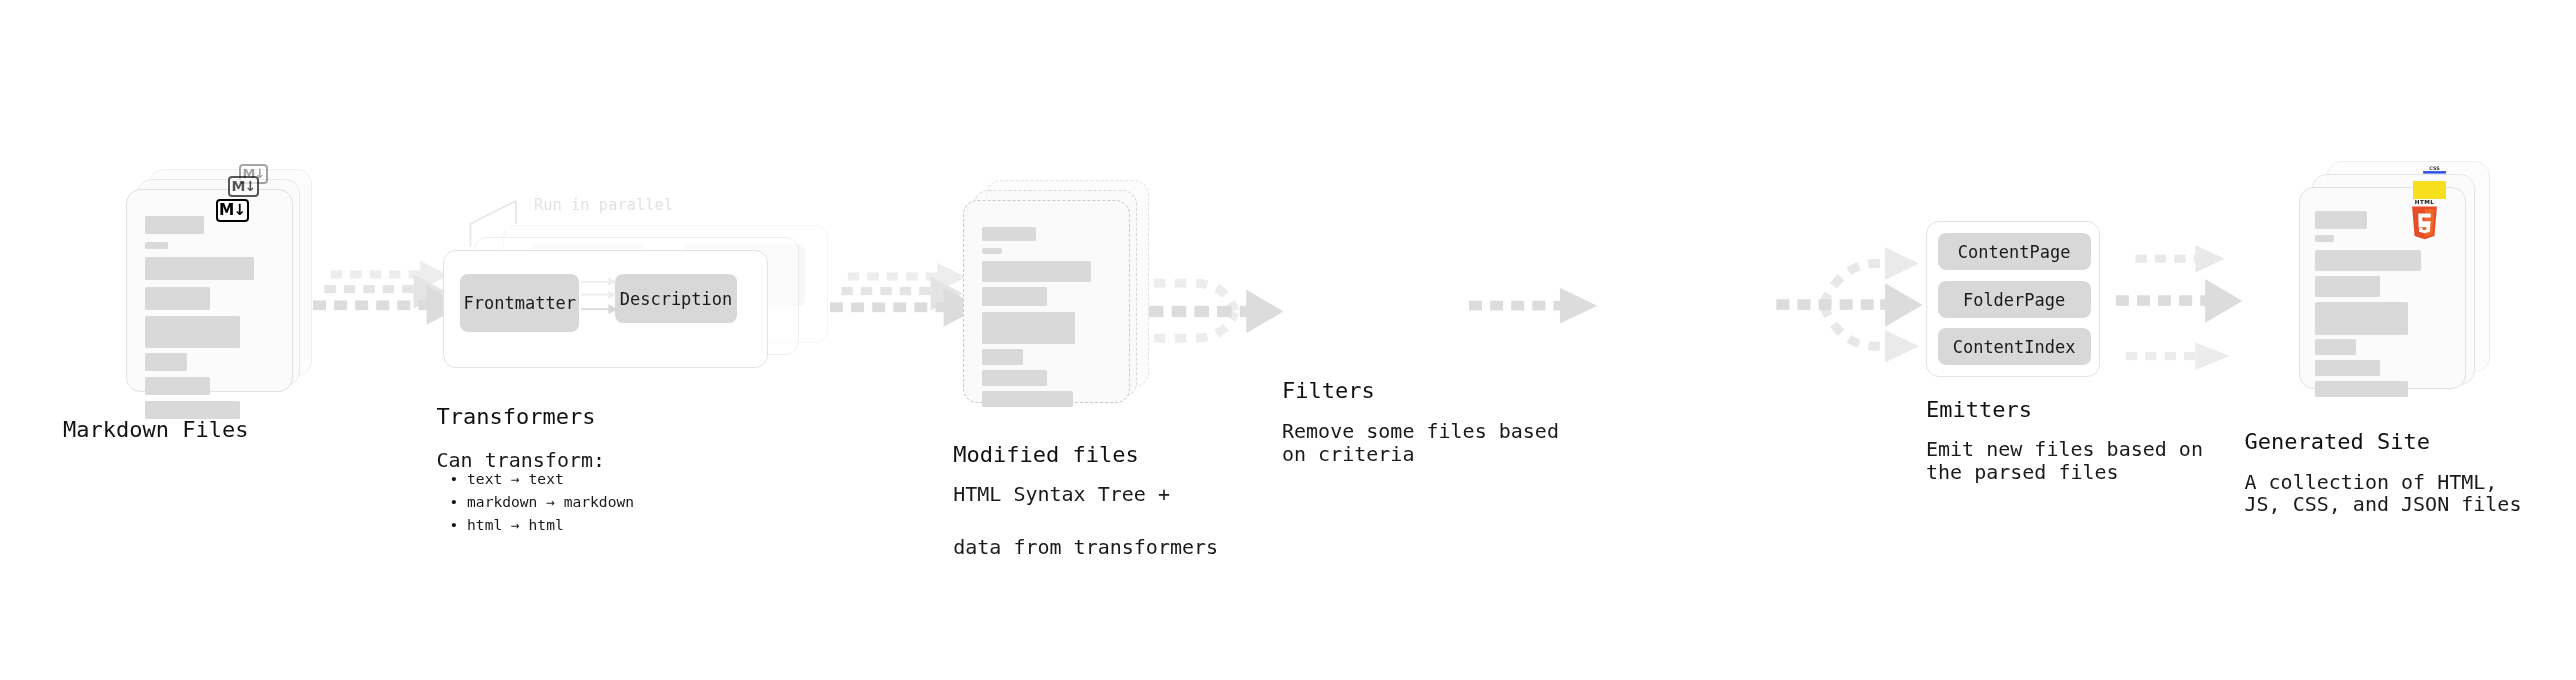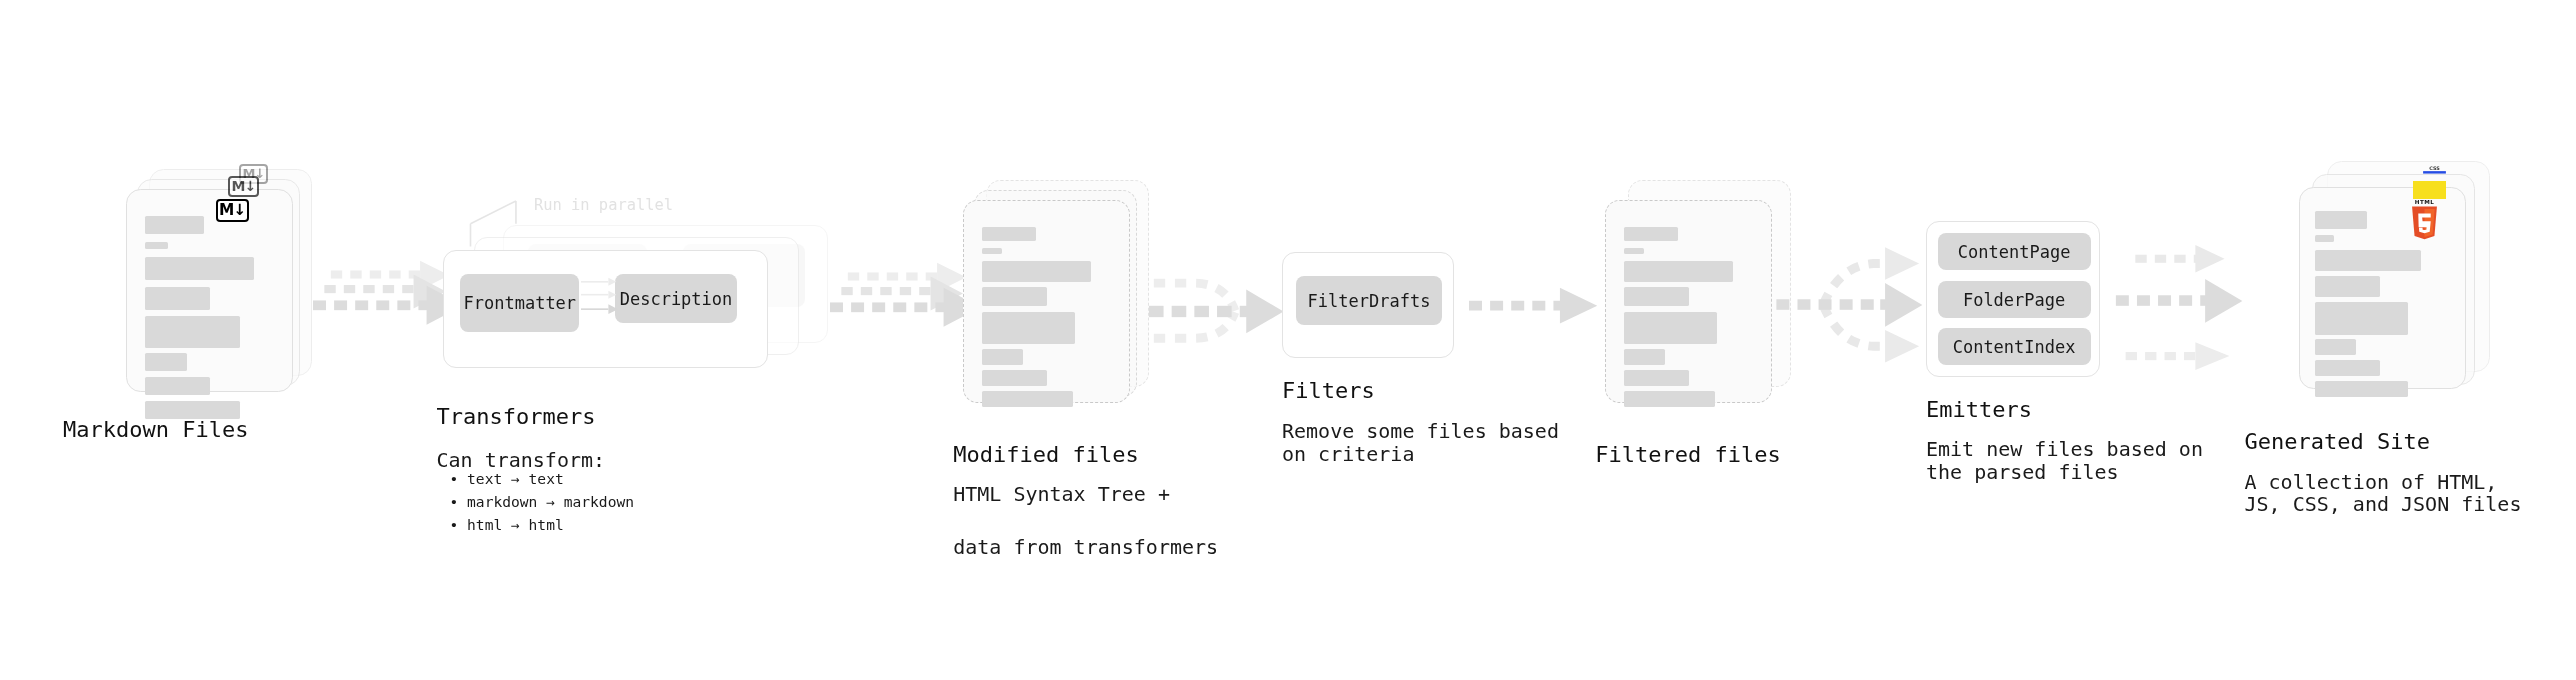--- a/index.html
+++ b/index.html
@@ -253,57 +253,36 @@
       <rect x="16" y="66" width="18" height="14"></rect>
         <rect x="44" y="66" width="18" height="14"></rect>
       <rect x="72" y="66" width="18" height="14"></rect>
         <rect x="100" y="66" width="18" height="14"></rect>
       <rect x="128" y="66" width="12" height="14"></rect>
       <polygon points="136,46 182,73 136,100"></polygon>
     </g>
   </svg>
 
   <div class="stage" style="left:1282px;top:252px;width:211px;height:211px;">
-    <div class="groupbox" style="left:0px;top:0px;width:172px;height:106px;">
-      <div class="chip" style="left:13px;top:23px;width:146px;height:49px;">FilterDrafts</div>
-    </div>
     <div class="title" style="left:0px;top:126px;">Filters</div>
     <div class="subtitle" style="left:0px;top:164px;">Remove some files based</div>
     <div class="subtitle" style="left:0px;top:187px;">on criteria</div>
   </div>
 
   <svg class="stage" style="left:1469px;top:286px;" width="138" height="49" viewBox="0 0 170 60">
     <g fill="#dcdcdc">
       <rect x="0" y="18" width="16" height="12"></rect>
         <rect x="26" y="18" width="16" height="12"></rect>
       <rect x="52" y="18" width="16" height="12"></rect>
         <rect x="78" y="18" width="16" height="12"></rect>
       <rect x="104" y="18" width="16" height="12"></rect>
       <polygon points="112,2 158,24 112,46"></polygon>
     </g>
   </svg>
 
-  <div class="stage" style="left:1605px;top:180px;width:211px;height:268px;">
-    <div class="doc-stack">
-      <div class="doc dashed" style="left:23px;top:0px;width:163px;height:207px;opacity:.5;"></div>
-      <div class="doc dashed" style="left:0px;top:19.5px;width:167px;height:203px;">
-        <div class="doc-body">
-          <div class="bar" style="left:18px;top:26px;width:54px;height:14.6px;"></div>
-          <div class="bar" style="left:18px;top:47px;width:19.5px;height:6.5px;"></div>
-          <div class="bar" style="left:18px;top:60px;width:109px;height:21px;"></div>
-          <div class="bar" style="left:18px;top:86px;width:65px;height:19.5px;"></div>
-          <div class="bar" style="left:18px;top:111px;width:93px;height:32.5px;"></div>
-          <div class="bar" style="left:18px;top:148px;width:41px;height:16.3px;"></div>
-          <div class="bar" style="left:18px;top:169px;width:65px;height:16.3px;"></div>
-          <div class="bar" style="left:18px;top:190px;width:91px;height:16.3px;"></div>
-        </div>
-      </div>
-    </div>
-    <div class="title" style="left:-9.8px;top:262px;">Filtered files</div>
-  </div>
 
   <svg class="stage" style="left:1776px;top:236px;" width="163" height="146" viewBox="0 0 200 180">
     <g stroke="#e8e8e8" stroke-width="11" fill="none" stroke-dasharray="14 12" stroke-linecap="butt">
       <path d="M58 84 Q78 36 120 34 L140 34"></path>
       <path d="M58 86 Q78 134 120 136 L140 136"></path>
     </g>
     <g fill="#eaeaea">
       <polygon points="134,14 176,34 134,54"></polygon>
       <polygon points="134,116 176,136 134,156"></polygon>
     </g>

